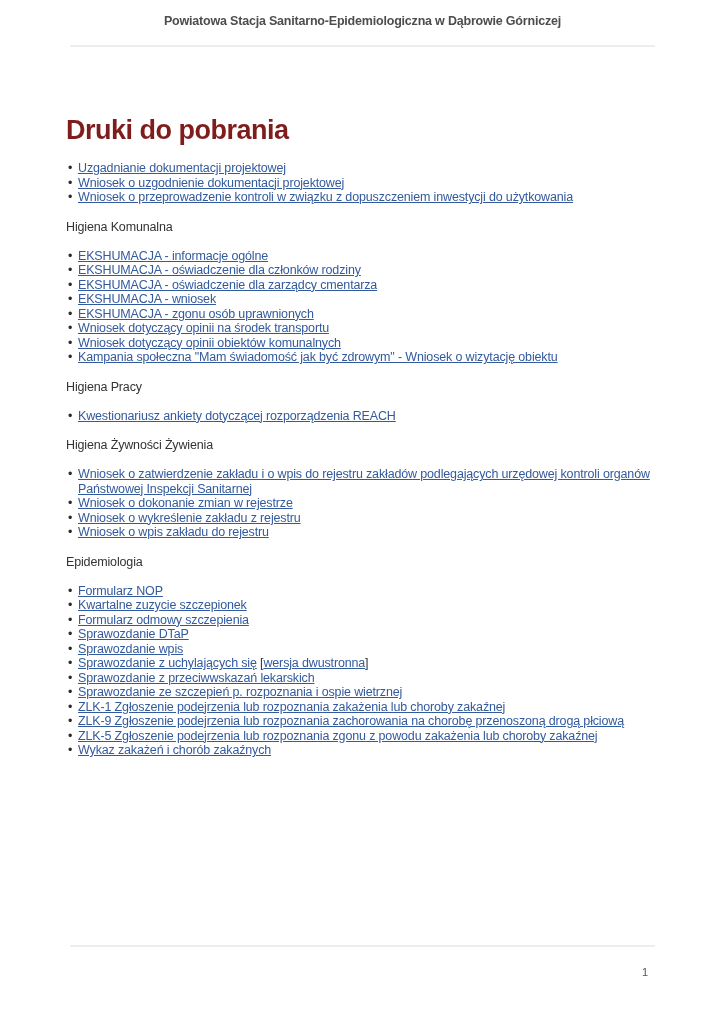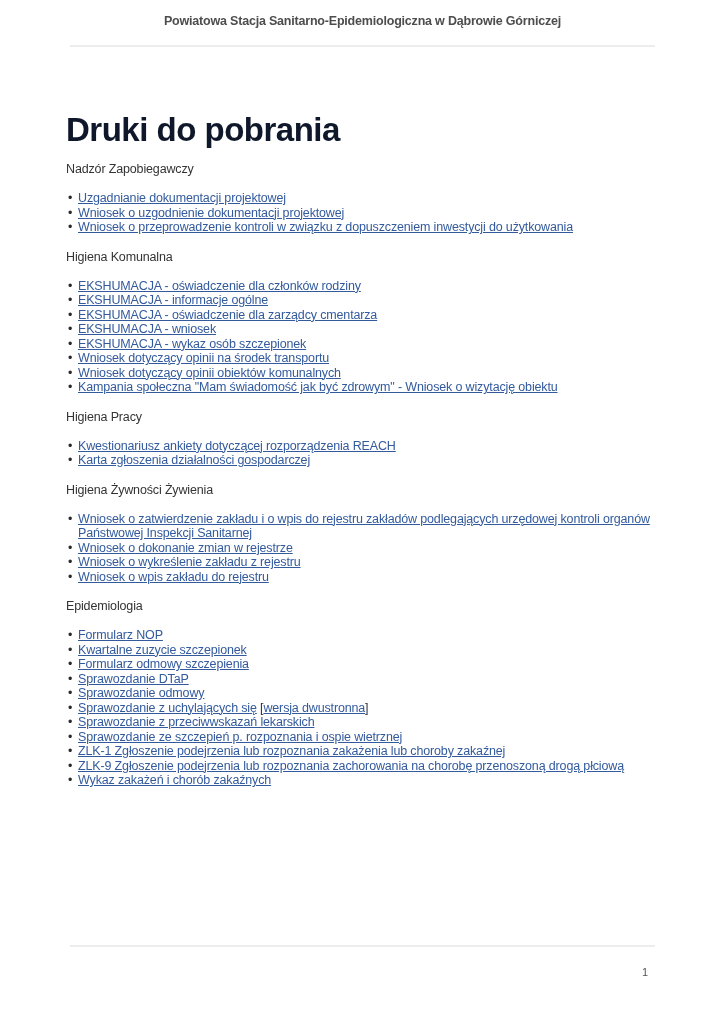--- a/index.html
+++ b/index.html
@@ -35,25 +35,25 @@
   .rule-top { top: 45px; }
   .rule-bottom { top: 945px; }
   .content {
     position: absolute;
     top: 0;
     left: 66px;
     right: 66px;
   }
   h1.page-title {
     margin: 113px 0 5px 0;
-    font-size: 33px;
+    font-size: 27px;
     line-height: 34px;
     font-weight: bold;
     letter-spacing: -0.5px;
-    color: #0f172a;
+    color: #7f1d1d;
   }
   .section-label {
     margin: 15px 0 12px 0;
     font-size: 12.5px;
     line-height: 15px;
     letter-spacing: -0.15px;
     color: #333;
   }
   ul.form-list {
     margin: 14px 0 15px 0;
@@ -90,61 +90,60 @@
 </head>
 <body>
 
 <div class="page">
   <div class="doc-header">Powiatowa Stacja Sanitarno-Epidemiologiczna w Dąbrowie Górniczej</div>
   <div class="rule rule-top"></div>
 
   <div class="content">
     <h1 class="page-title">Druki do pobrania</h1>
     <div id="sections">
-        <p class="section-label">Nadzór Zapobiegawczy</p>
         <ul class="form-list">
           <li><a href="#">Uzgadnianie dokumentacji projektowej</a></li>
           <li><a href="#">Wniosek o uzgodnienie dokumentacji projektowej</a></li>
           <li><a href="#">Wniosek o przeprowadzenie kontroli w związku z dopuszczeniem inwestycji do użytkowania</a></li>
         </ul>
         <p class="section-label">Higiena Komunalna</p>
         <ul class="form-list">
+          <li><a href="#">EKSHUMACJA - informacje ogólne</a></li>
           <li><a href="#">EKSHUMACJA - oświadczenie dla członków rodziny</a></li>
-          <li><a href="#">EKSHUMACJA - informacje ogólne</a></li>
           <li><a href="#">EKSHUMACJA - oświadczenie dla zarządcy cmentarza</a></li>
           <li><a href="#">EKSHUMACJA - wniosek</a></li>
-          <li><a href="#">EKSHUMACJA - wykaz osób szczepionek</a></li>
+          <li><a href="#">EKSHUMACJA - zgonu osób uprawnionych</a></li>
           <li><a href="#">Wniosek dotyczący opinii na środek transportu</a></li>
           <li><a href="#">Wniosek dotyczący opinii obiektów komunalnych</a></li>
           <li><a href="#">Kampania społeczna "Mam świadomość jak być zdrowym" - Wniosek o wizytację obiektu</a></li>
         </ul>
         <p class="section-label">Higiena Pracy</p>
         <ul class="form-list">
           <li><a href="#">Kwestionariusz ankiety dotyczącej rozporządzenia REACH</a></li>
-          <li><a href="#">Karta zgłoszenia działalności gospodarczej</a></li>
         </ul>
         <p class="section-label">Higiena Żywności Żywienia</p>
         <ul class="form-list">
           <li><a href="#">Wniosek o zatwierdzenie zakładu i o wpis do rejestru zakładów podlegających urzędowej kontroli organów Państwowej Inspekcji Sanitarnej</a></li>
           <li><a href="#">Wniosek o dokonanie zmian w rejestrze</a></li>
           <li><a href="#">Wniosek o wykreślenie zakładu z rejestru</a></li>
           <li><a href="#">Wniosek o wpis zakładu do rejestru</a></li>
         </ul>
         <p class="section-label">Epidemiologia</p>
         <ul class="form-list">
           <li><a href="#">Formularz NOP</a></li>
           <li><a href="#">Kwartalne zuzycie szczepionek</a></li>
           <li><a href="#">Formularz odmowy szczepienia</a></li>
           <li><a href="#">Sprawozdanie DTaP</a></li>
-          <li><a href="#">Sprawozdanie odmowy</a></li>
+          <li><a href="#">Sprawozdanie wpis</a></li>
           <li><a href="#">Sprawozdanie z uchylających się</a><span> [</span><a href="#">wersja dwustronna</a><span>]</span></li>
           <li><a href="#">Sprawozdanie z przeciwwskazań lekarskich</a></li>
           <li><a href="#">Sprawozdanie ze szczepień p. rozpoznania i ospie wietrznej</a></li>
           <li><a href="#">ZLK-1 Zgłoszenie podejrzenia lub rozpoznania zakażenia lub choroby zakaźnej</a></li>
           <li><a href="#">ZLK-9 Zgłoszenie podejrzenia lub rozpoznania zachorowania na chorobę przenoszoną drogą płciową</a></li>
+          <li><a href="#">ZLK-5 Zgłoszenie podejrzenia lub rozpoznania zgonu z powodu zakażenia lub choroby zakaźnej</a></li>
           <li><a href="#">Wykaz zakażeń i chorób zakaźnych</a></li>
         </ul>
       </div>
   </div>
 
   <div class="rule rule-bottom"></div>
   <div class="page-number">1</div>
 </div>
 
 </body></html>

